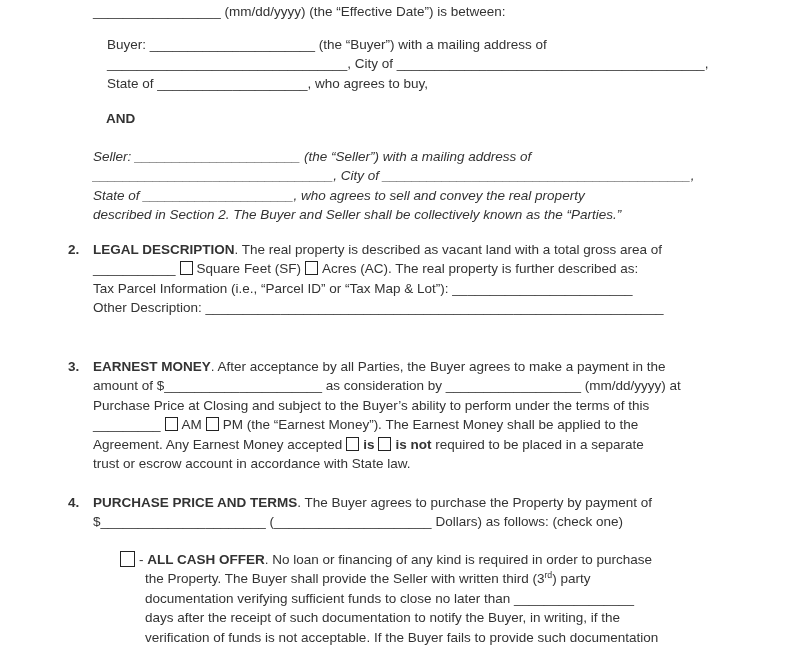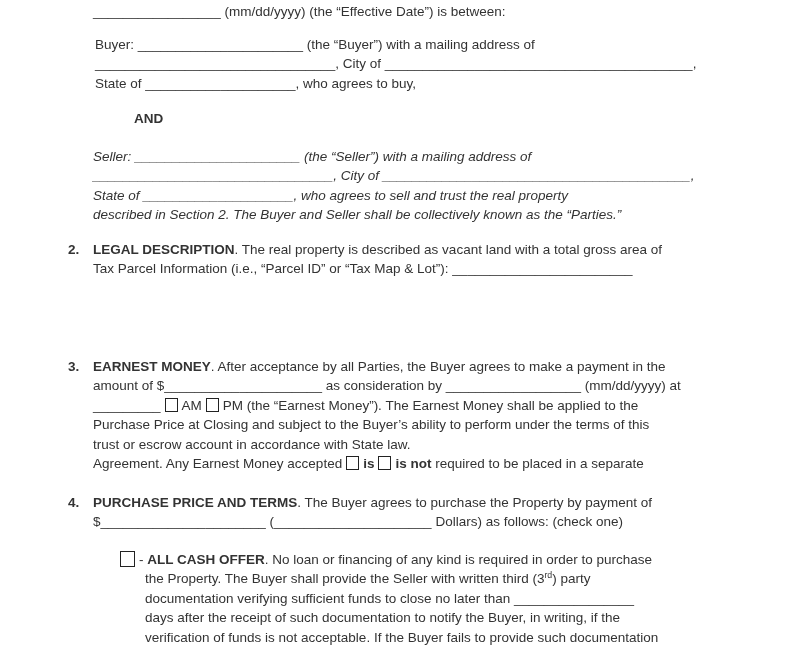--- a/index.html
+++ b/index.html
@@ -32,49 +32,51 @@
 </style>
 </head>
 <body>
 
 <div class="page">
 
   <div class="para" style="top:2px; left:93px;">
     <div class="line"><span>_________________</span><span> (mm/dd/yyyy) (the “Effective Date”) is between:</span></div>
   </div>
 
-  <div class="para" style="top:35px; left:95px;">
+  <div class="para" style="top:35px; left:107px;">
     <div class="line"><span>Buyer: </span><span>______________________</span><span> (the “Buyer”) with a mailing address of</span></div>
     <div class="line"><span>________________________________</span><span>, City of </span><span>_________________________________________</span><span>,</span></div>
     <div class="line"><span>State of </span><span>____________________</span><span>, who agrees to buy,</span></div>
   </div>
 
-  <div class="para" style="top:109px; left:134px;">
+  <div class="para" style="top:109px; left:106px;">
     <div class="line b">AND</div>
   </div>
 
   <div class="para" style="top:147px; left:93px;font-style:italic;">
     <div class="line"><span>Seller: </span><span>______________________</span><span> (the “Seller”) with a mailing address of</span></div>
     <div class="line"><span>________________________________</span><span>, City of </span><span>_________________________________________</span><span>,</span></div>
-    <div class="line"><span>State of </span><span>____________________</span><span>, who agrees to sell and trust the real property</span></div>
+    <div class="line"><span>State of </span><span>____________________</span><span>, who agrees to sell and convey the real property</span></div>
     <div class="line">described in Section 2. The Buyer and Seller shall be collectively known as the “Parties.”</div>
   </div>
 
   <div class="para" style="top:240px; left:93px;">
     <div class="line"><span class="num">2.</span><span class="b">LEGAL DESCRIPTION</span><span>. The real property is described as vacant land with a total gross area of</span></div>
+    <div class="line"><span>___________</span><span class="cb"></span><span>Square Feet (SF)</span><span class="cb"></span><span>Acres (AC). The real property is further described as:</span></div>
     <div class="line"><span>Tax Parcel Information (i.e., “Parcel ID” or “Tax Map &amp; Lot”): </span><span>________________________</span></div>
+    <div class="line"><span>Other Description: </span><span>_____________________________________________________________</span></div>
   </div>
 
   <div class="para" style="top:357px; left:93px;">
     <div class="line"><span class="num">3.</span><span class="b">EARNEST MONEY</span><span>. After acceptance by all Parties, the Buyer agrees to make a payment in the</span></div>
     <div class="line"><span>amount of $</span><span>_____________________</span><span> as consideration by </span><span>__________________</span><span> (mm/dd/yyyy) at</span></div>
+    <div class="line">Purchase Price at Closing and subject to the Buyer’s ability to perform under the terms of this</div>
     <div class="line"><span>_________</span><span class="cb"></span><span>AM</span><span class="cb"></span><span>PM (the “Earnest Money”). The Earnest Money shall be applied to the</span></div>
-    <div class="line">Purchase Price at Closing and subject to the Buyer’s ability to perform under the terms of this</div>
+    <div class="line"><span>Agreement. Any Earnest Money accepted</span><span class="cb"></span><span class="b">is</span><span class="cb"></span><span class="b">is not</span><span> required to be placed in a separate</span></div>
     <div class="line">trust or escrow account in accordance with State law.</div>
-    <div class="line"><span>Agreement. Any Earnest Money accepted</span><span class="cb"></span><span class="b">is</span><span class="cb"></span><span class="b">is not</span><span> required to be placed in a separate</span></div>
   </div>
 
   <div class="para" style="top:493px; left:93px;">
     <div class="line"><span class="num">4.</span><span class="b">PURCHASE PRICE AND TERMS</span><span>. The Buyer agrees to purchase the Property by payment of</span></div>
     <div class="line"><span>$</span><span>______________________</span><span> (</span><span>_____________________</span><span> Dollars) as follows: (check one)</span></div>
   </div>
 
   <div class="para" style="top:550px; left:120px;">
     <div class="line"><span class="cb" style="margin-left:0; width:13px; height:14px; vertical-align:-3px;"></span><span>- </span><span class="b">ALL CASH OFFER</span><span>. No loan or financing of any kind is required in order to purchase</span></div>
     <div class="line indent"><span>the Property. The Buyer shall provide the Seller with written third (3</span><sup>rd</sup><span>) party</span></div>

